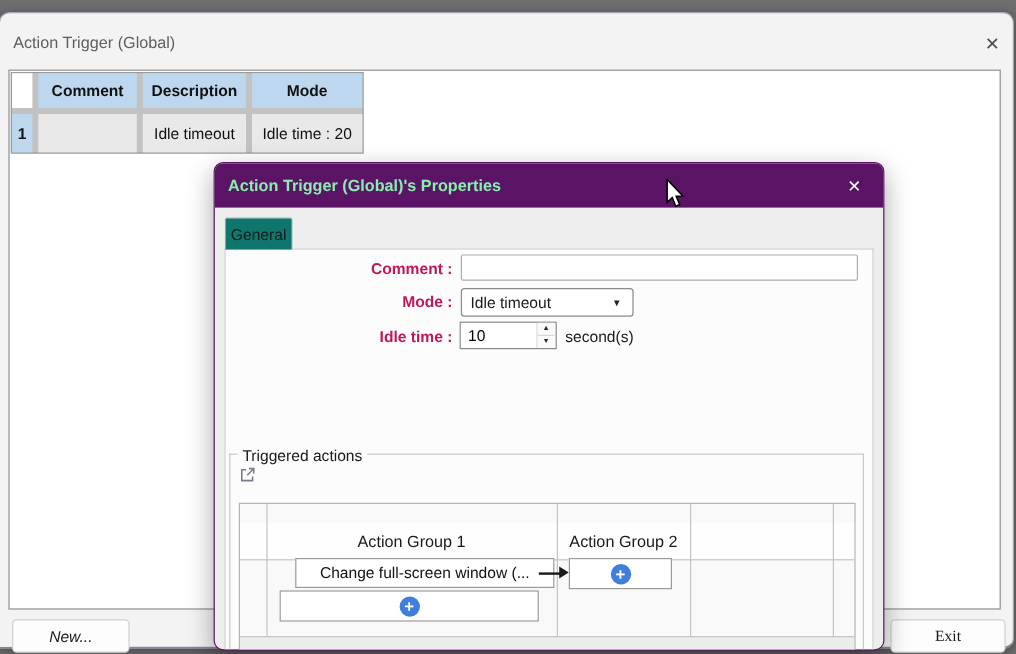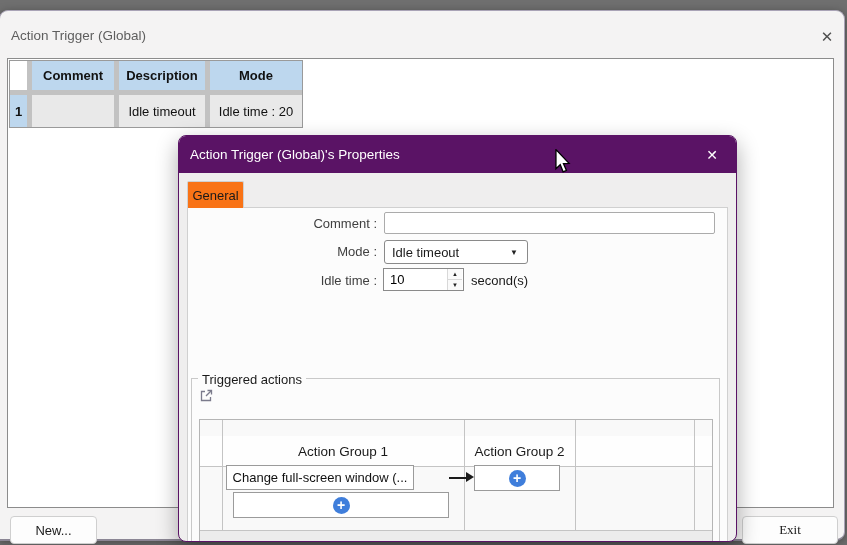--- a/index.html
+++ b/index.html
@@ -24,42 +24,42 @@
     gap:5px; background:#C2C2C2; border:1px solid #9A9A9A; }
   .main-table .cell { display:flex; align-items:center; justify-content:center;
     font-size:13px; color:#111; background:#E9E9E9; white-space:nowrap; overflow:hidden; }
   .main-table .corner { background:#FFFFFF; }
   .main-table .hdr { background:var(--table-header-blue); font-weight:bold; }
   .main-table .rownum { background:var(--table-header-blue); font-weight:bold; }
 
   .btn { position:absolute; height:28px; background:#FDFDFD; border:1px solid #CFCFCF;
     border-radius:4px; font-size:13px; color:#1a1a1a; font-family:inherit;
     display:flex; align-items:center; justify-content:center; }
-  .btn-new { left:10px; top:505px; width:87px; }
+  .btn-new { left:10px; top:505px; width:98px;font-style:italic; }
   .btn-delete { left:108px; top:505px; width:88px; }
   .btn-exit { left:742px; top:505px; width:96px;font-family:Liberation Serif, serif; }
 
   
   .dialog { position:absolute; left:178px; top:135px; width:559px; height:407px;
     background:#EFEEEE; border:1px solid var(--titlebar-purple); border-radius:8px;
     box-shadow:0 8px 22px rgba(0,0,0,.33); overflow:hidden; z-index:5; }
   .dlg-titlebar { position:absolute; left:0; top:0; width:100%; height:37px;
     background:var(--titlebar-purple); display:flex; align-items:center; }
-  .dlg-title { color:#ffffff; font-size:13.5px; margin-left:11px; }
+  .dlg-title { color:#86efac; font-size:13.5px; margin-left:11px;font-weight:bold; }
   .dlg-close { position:absolute; right:10px; top:0; width:28px; height:37px;
     display:flex; align-items:center; justify-content:center; color:#FFFFFF; font-size:14px; }
 
   .tab { position:absolute; left:8px; top:45px; width:57px; height:27px; z-index:2;
-    background:#f97316; border:1px solid #D0D0D0; border-bottom:none;
+    background:#0f766e; border:1px solid #D0D0D0; border-bottom:none;
     border-radius:2px 2px 0 0; display:flex; align-items:center; justify-content:center;
     font-size:13px; color:#1a1a1a; }
   .pane { position:absolute; left:8px; top:71px; width:541px; height:336px;
     background:#FCFCFC; border:1px solid #D0D0D0; border-bottom:none; }
 
-  .fld-label { position:absolute; width:95px; text-align:right; font-size:13px; color:#404040; }
+  .fld-label { position:absolute; width:95px; text-align:right; font-size:13px; color:#be185d;font-weight:bold; }
   .lbl-comment { left:103px; top:80px; }
   .lbl-mode   { left:103px; top:108px;text-align:right; }
   .lbl-idle   { left:103px; top:137px; }
 
   .input-comment { position:absolute; left:205px; top:76px; width:331px; height:22px;
     border:1px solid #ABABAB; border-radius:2px; background:#FFFFFF;
     font-family:inherit; font-size:13px; padding:0 5px; outline:none; }
 
   .combo { position:absolute; left:205px; top:104px; width:144px; height:24px;
     background:#FFFFFF; border:1px solid #8A8A8A; border-radius:3px;
@@ -91,21 +91,21 @@
     display:flex; align-items:center; justify-content:center; font-size:13.5px; color:#1a1a1a; }
   .tr-h2 { position:absolute; left:264px; width:111px; top:0; height:31px;
     display:flex; align-items:center; justify-content:center; font-size:13.5px; color:#1a1a1a; }
   .vline { position:absolute; top:0; width:1px; height:110px; background:#C4C4C4; }
   .tr-graybar { position:absolute; left:0; top:110px; width:100%; height:14px;
     background:#ECECEC; border-top:1px solid #C4C4C4; }
 
   .act-box { position:absolute; background:#FFFFFF; border:1px solid #9B9B9B;
     display:flex; align-items:center; justify-content:center; font-size:13px;
     color:#111; white-space:nowrap; overflow:hidden; }
-  .box-action { left:26px; top:45px; width:188px; height:25px; }
+  .box-action { left:46px; top:45px; width:216px; height:25px; }
   .box-add1   { left:33px; top:72px; width:216px; height:26px; }
   .box-add2   { left:274px; top:45px; width:86px; height:26px; }
   .plus-circle { width:17px; height:17px; border-radius:50%; background:var(--plus-blue);
     color:#FFFFFF; font-size:14px; font-weight:bold; display:flex; align-items:center;
     justify-content:center; line-height:1; padding-bottom:1px; }
   .arrow-line { position:absolute; left:249px; top:57px; width:18px; height:2px; background:#1a1a1a; }
   .arrow-head { position:absolute; left:266px; top:52px; width:0; height:0;
     border-left:8px solid #1a1a1a; border-top:5px solid transparent; border-bottom:5px solid transparent; }
 
   .cursor { position:absolute; left:554px; top:149px; z-index:9; }

